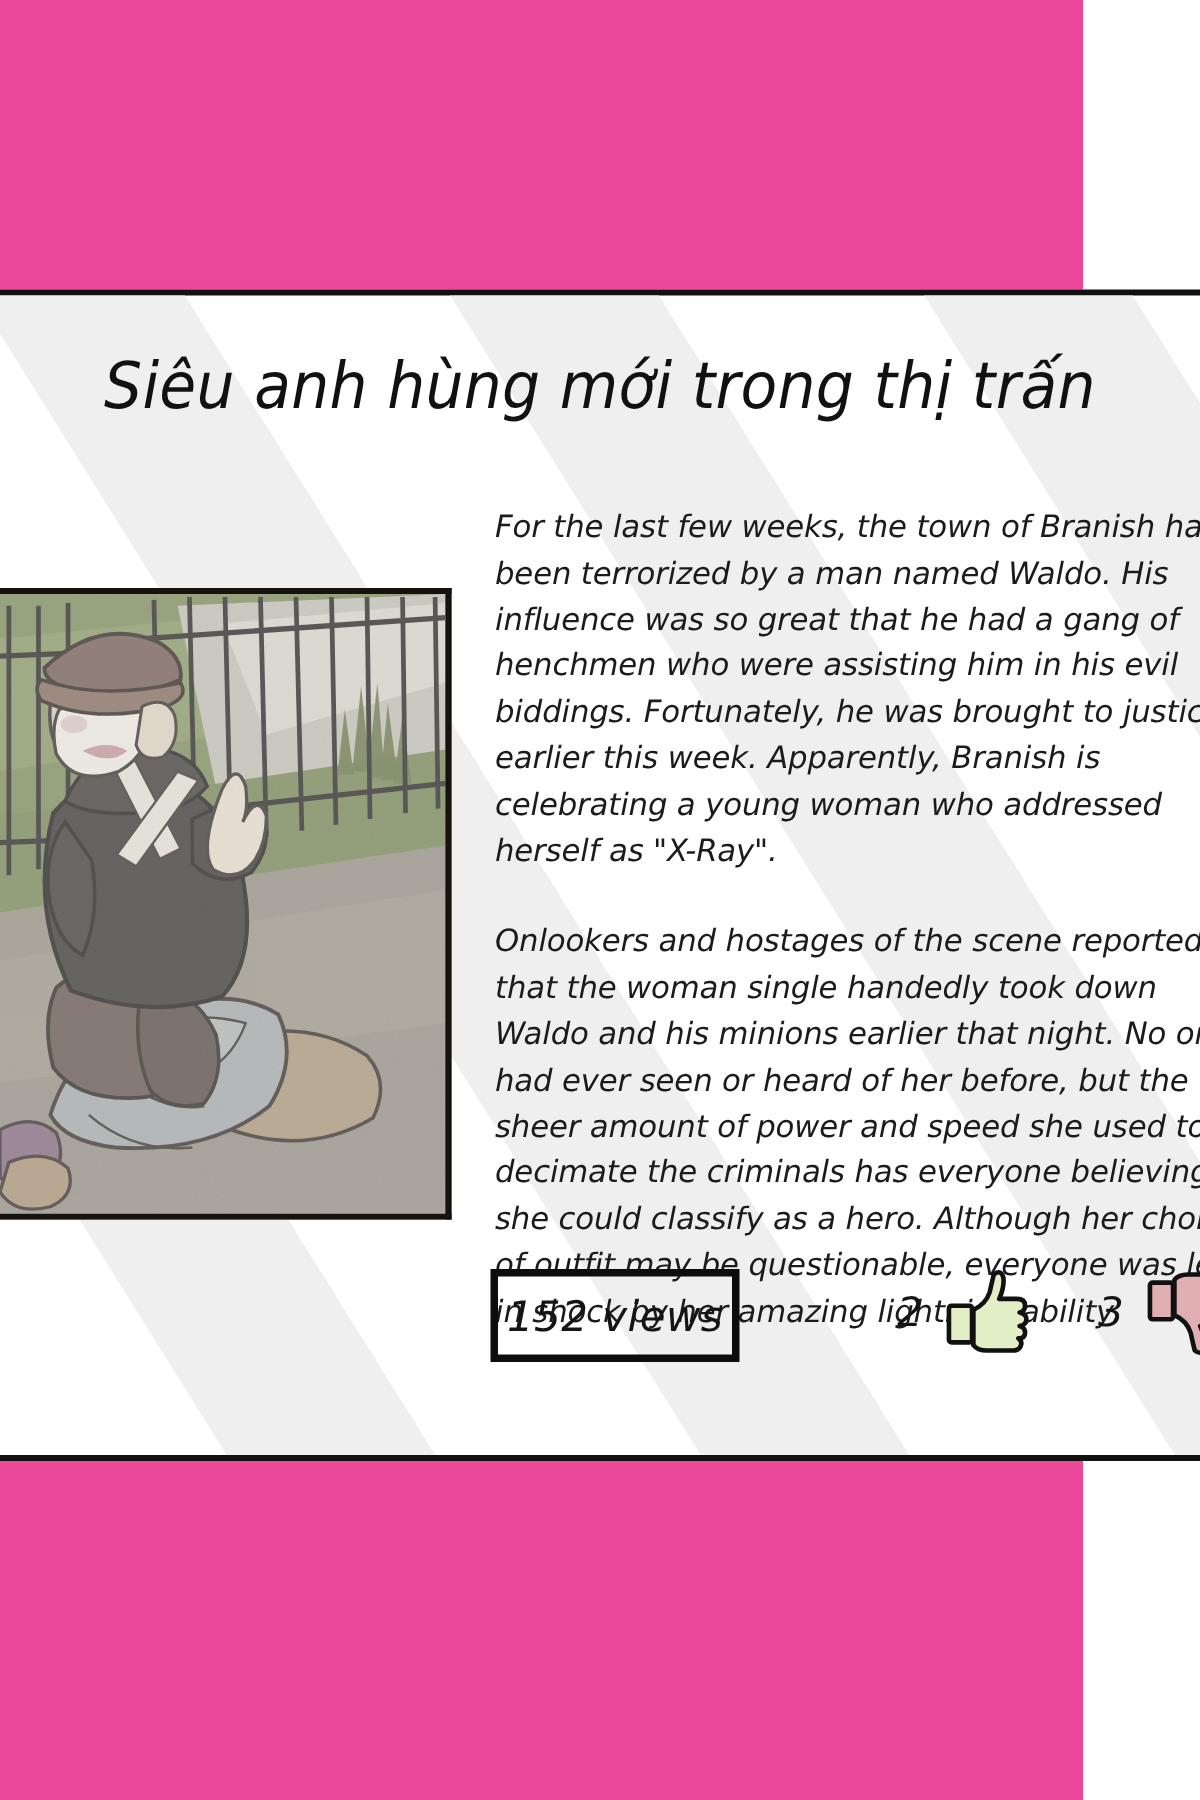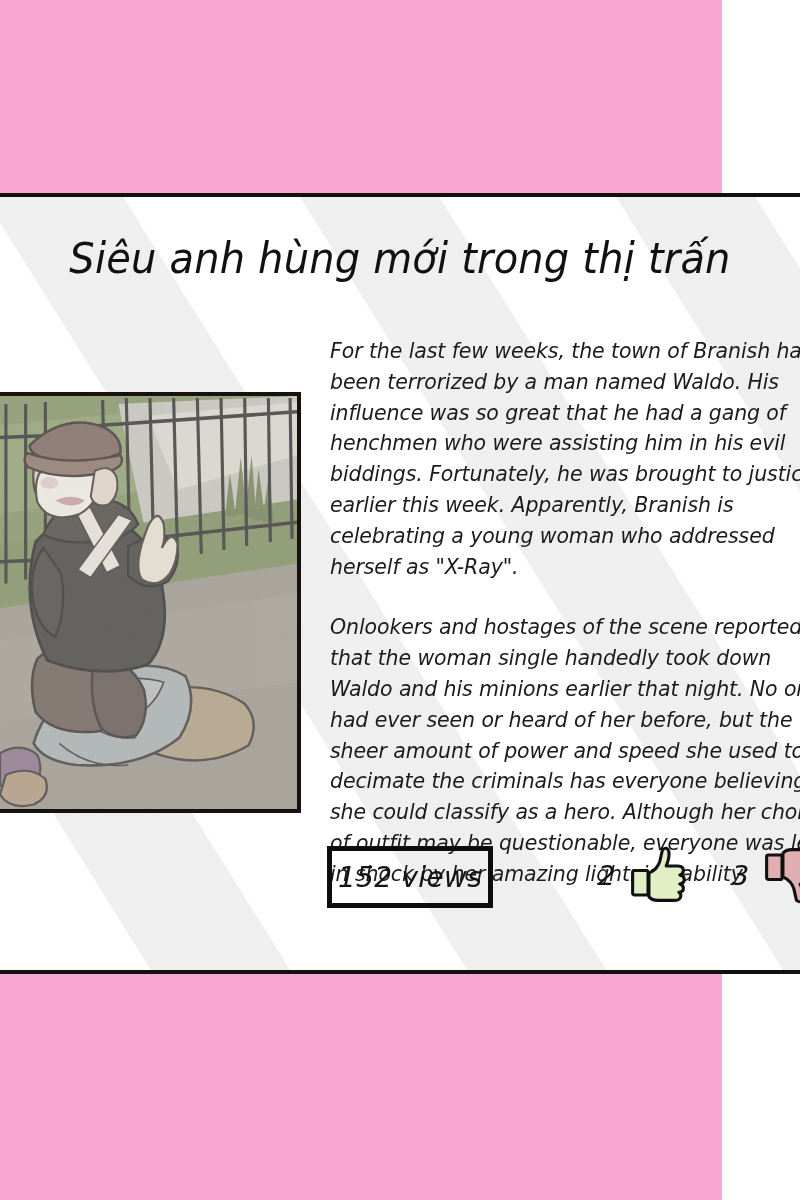--- a/index.html
+++ b/index.html
@@ -6,21 +6,21 @@
   html, body {
     width: 800px; height: 1200px;
     background: #ffffff;
     font-family: "DejaVu Sans", sans-serif;
     overflow: hidden;
   }
 
   #page {
     position: relative;
     width: 722px; height: 1200px;
-    background: #f9a8d4;
+    background: #ec4899;
     text-decoration: underline;
   }
 
   
   .panel {
     position: absolute;
     left: 0; top: 193px;
     width: 800px; height: 781px;
     background: #ffffff;
     border-top: 4px solid #111111;

